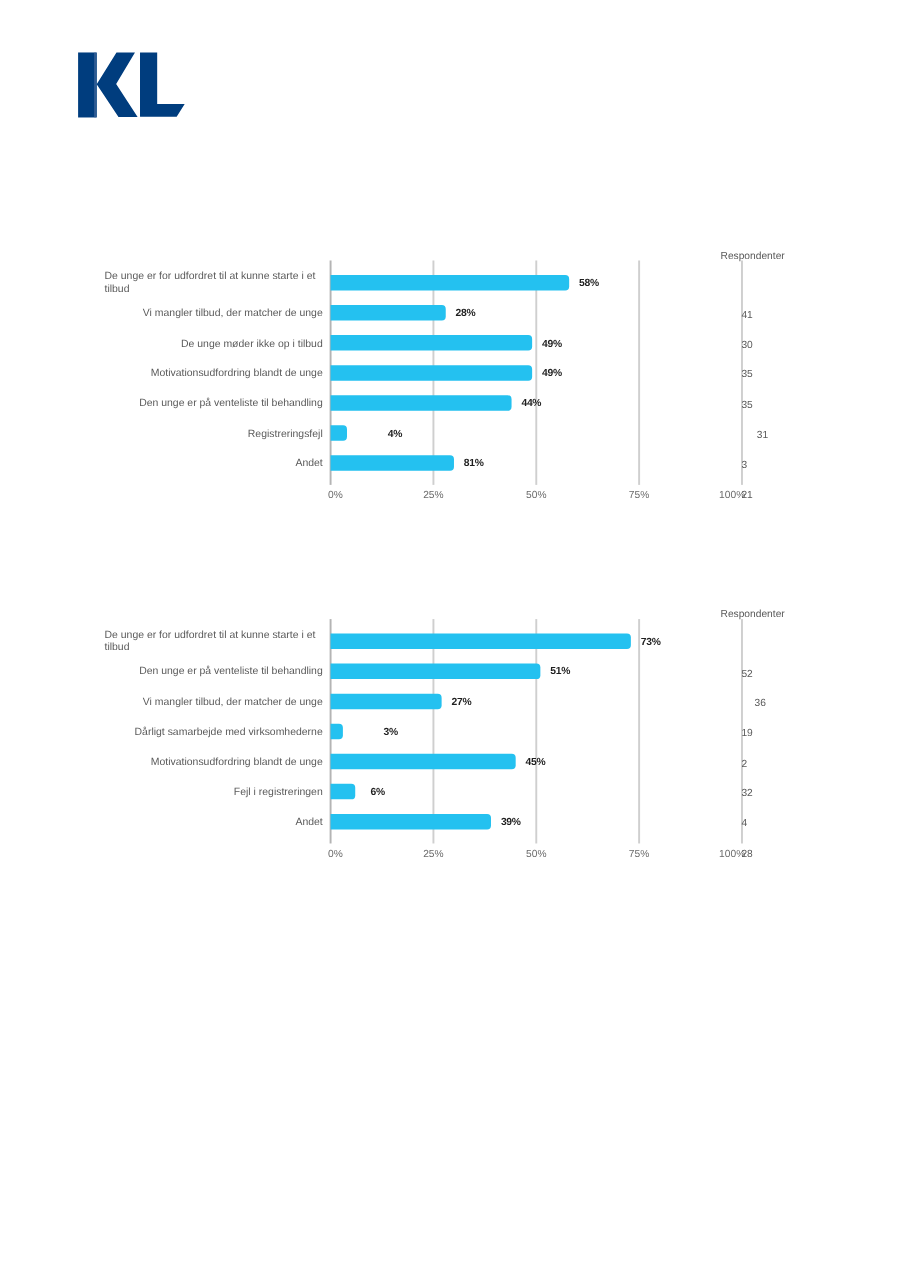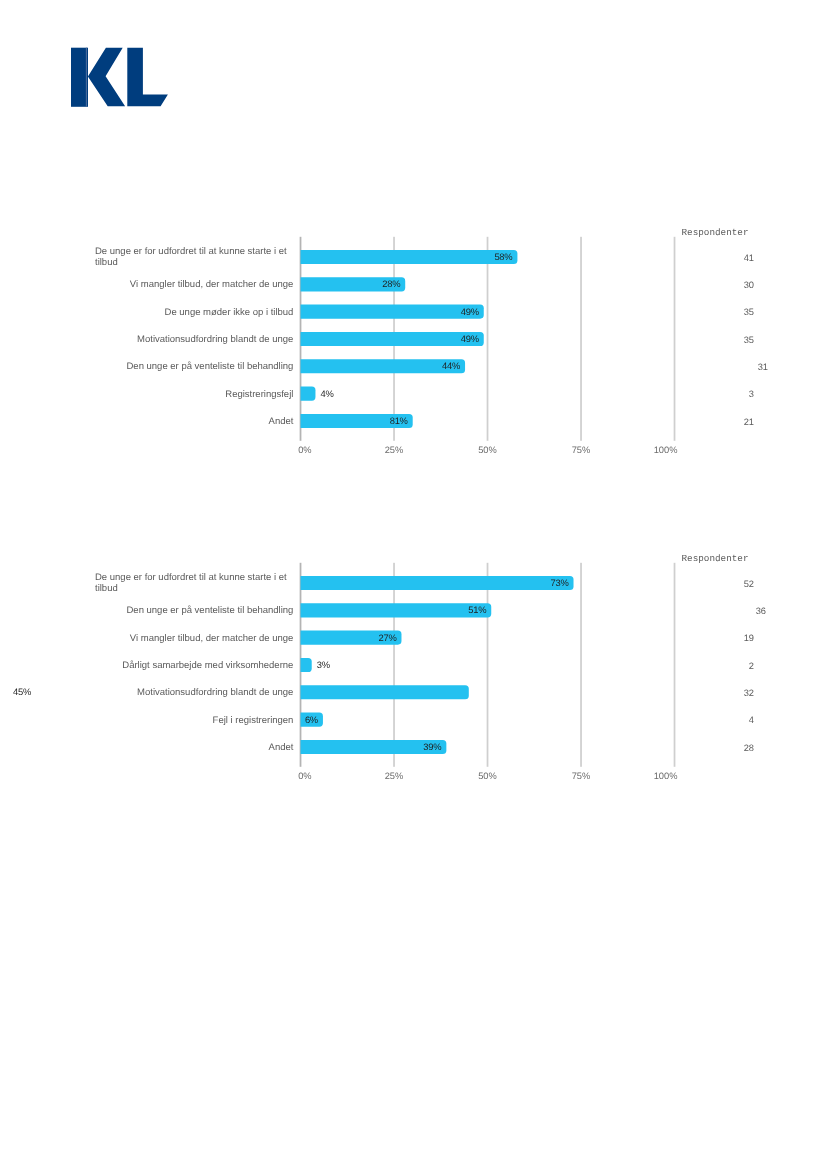--- a/index.html
+++ b/index.html
@@ -12,25 +12,25 @@
     overflow:hidden;position:relative;
   }
   .page{position:absolute;left:0;top:0;width:827px;height:1169px;transform:translateZ(0);}
 
   
   .logo{position:absolute;left:66px;top:44px;width:106px;height:70px;}
 
   
   .chart{position:absolute;left:0;width:827px;}
   .plotsvg{position:absolute;left:0;top:0;overflow:visible;}
-  .barlabel{position:absolute;font-size:9.4px;font-weight:normal;letter-spacing:-0.25px;color:#1f1f1f;white-space:nowrap;}
+  .barlabel{position:absolute;font-size:9.4px;font-weight:bold;letter-spacing:-0.25px;color:#1f1f1f;white-space:nowrap;margin-left:32px;}
   .catlabel{position:absolute;font-size:9.5px;color:#5a5a5a;text-align:left;line-height:10.7px;}
   .ticklabel{position:absolute;font-size:9.3px;color:#6b6b6b;white-space:nowrap;}
-  .resphead{position:absolute;font-size:9.3px;color:#5a5a5a;text-align:center;white-space:nowrap;font-family:Liberation Mono, monospace;}
-  .respval{position:absolute;font-size:9.3px;color:#5a5a5a;text-align:right;white-space:nowrap;}
+  .resphead{position:absolute;font-size:9.3px;color:#5a5a5a;text-align:left;white-space:nowrap;}
+  .respval{position:absolute;font-size:9.3px;color:#5a5a5a;text-align:left;white-space:nowrap;margin-top:28px;}
 </style>
 </head>
 <body>
 
 <div class="page">
   <div class="logo">
     <svg viewBox="0 0 106 70" width="106" height="70" aria-hidden="true">
       <g id="kl-logo-shapes" fill="#003d7e">
         <rect x="5.0" y="3.7" width="17.0" height="59.1"></rect>
         <rect x="19.85" y="3.7" width="1.1" height="59.1" fill="#4a6d9e"></rect>
@@ -108,21 +108,21 @@
         <div class="respval" style="left: 674px; width: 80px; top: 579.15px;">52</div>
         <div class="barlabel" style="left: 0px; width: 486.24px; text-align: right; top: 604.15px;">51%</div>
         <div class="catlabel" style="left: 95px; width: 198.4px; top: 599.1px; height: 24px; display: flex; align-items: center; justify-content: flex-end;">Den unge er på venteliste til behandling</div>
         <div class="respval" style="left: 674px; width: 80px; top: 606.15px; padding-left: 12px;">36</div>
         <div class="barlabel" style="left: 0px; width: 396.48px; text-align: right; top: 632.15px;">27%</div>
         <div class="catlabel" style="left: 95px; width: 198.4px; top: 627.1px; height: 24px; display: flex; align-items: center; justify-content: flex-end;">Vi mangler tilbud, der matcher de unge</div>
         <div class="respval" style="left: 674px; width: 80px; top: 633.15px;">19</div>
         <div class="barlabel" style="left: 316.72px; text-align: left; top: 659.15px;">3%</div>
         <div class="catlabel" style="left: 95px; width: 198.4px; top: 654.1px; height: 24px; display: flex; align-items: center; justify-content: flex-end;">Dårligt samarbejde med virksomhederne</div>
         <div class="respval" style="left: 674px; width: 80px; top: 661.15px;">2</div>
-        <div class="barlabel" style="left: 13px; width: 463.8px; text-align: left; top: 686.15px;">45%</div>
+        <div class="barlabel" style="left: 0px; width: 463.8px; text-align: right; top: 686.15px;">45%</div>
         <div class="catlabel" style="left: 95px; width: 198.4px; top: 681.1px; height: 24px; display: flex; align-items: center; justify-content: flex-end;">Motivationsudfordring blandt de unge</div>
         <div class="respval" style="left: 674px; width: 80px; top: 688.15px;">32</div>
         <div class="barlabel" style="left: 0px; width: 317.94px; text-align: right; top: 714.15px;">6%</div>
         <div class="catlabel" style="left: 95px; width: 198.4px; top: 709.1px; height: 24px; display: flex; align-items: center; justify-content: flex-end;">Fejl i registreringen</div>
         <div class="respval" style="left: 674px; width: 80px; top: 715.15px;">4</div>
         <div class="barlabel" style="left: 0px; width: 441.36px; text-align: right; top: 741.15px;">39%</div>
         <div class="catlabel" style="left: 95px; width: 198.4px; top: 736.1px; height: 24px; display: flex; align-items: center; justify-content: flex-end;">Andet</div>
         <div class="respval" style="left: 674px; width: 80px; top: 743.15px;">28</div>
         <div class="resphead" style="left: 655px; width: 120px; top: 552.8px;">Respondenter</div>
       </div>

